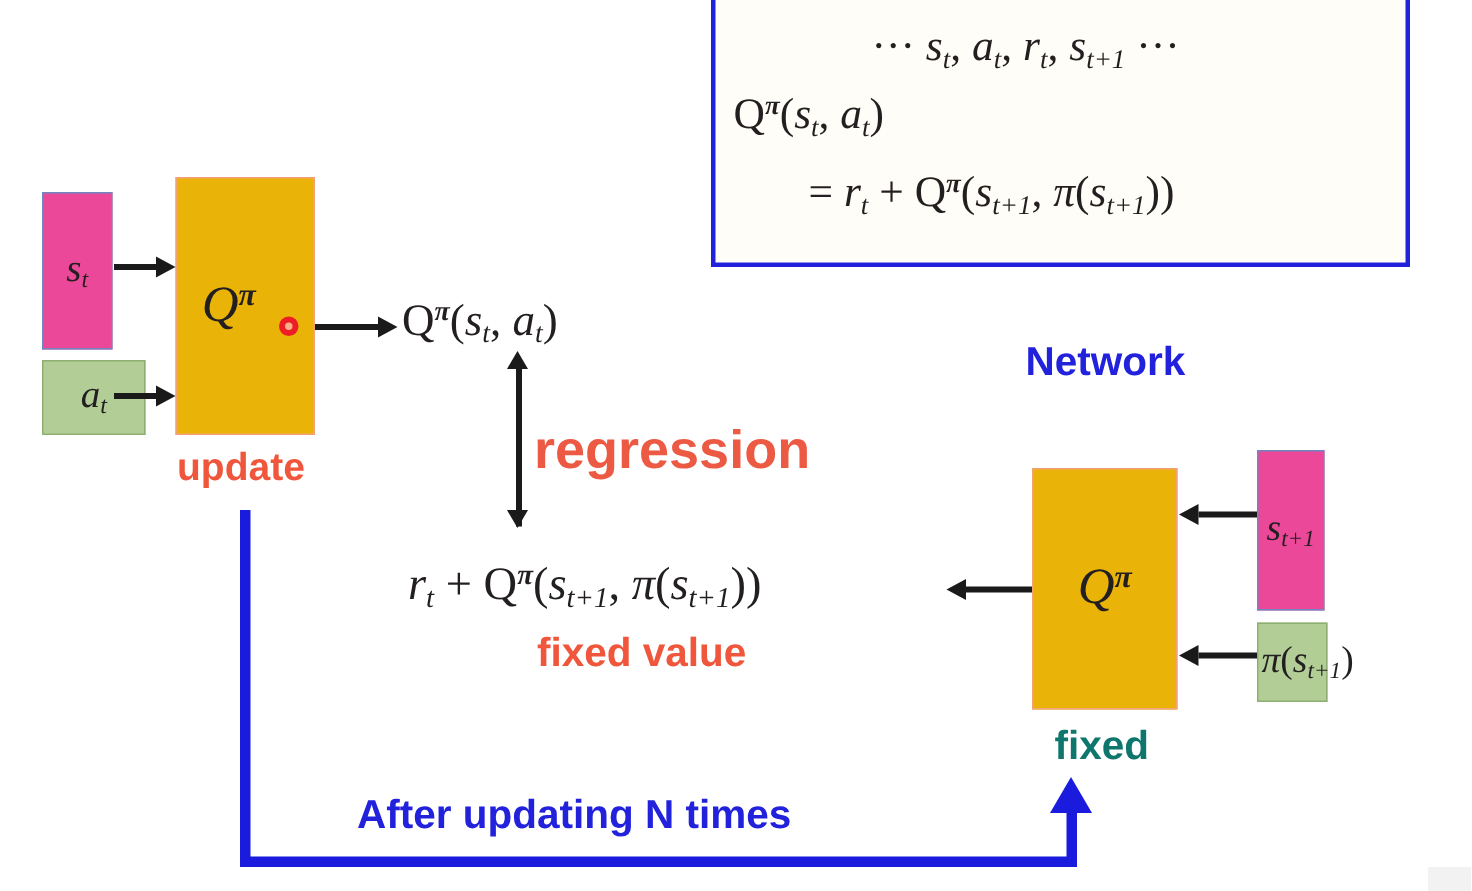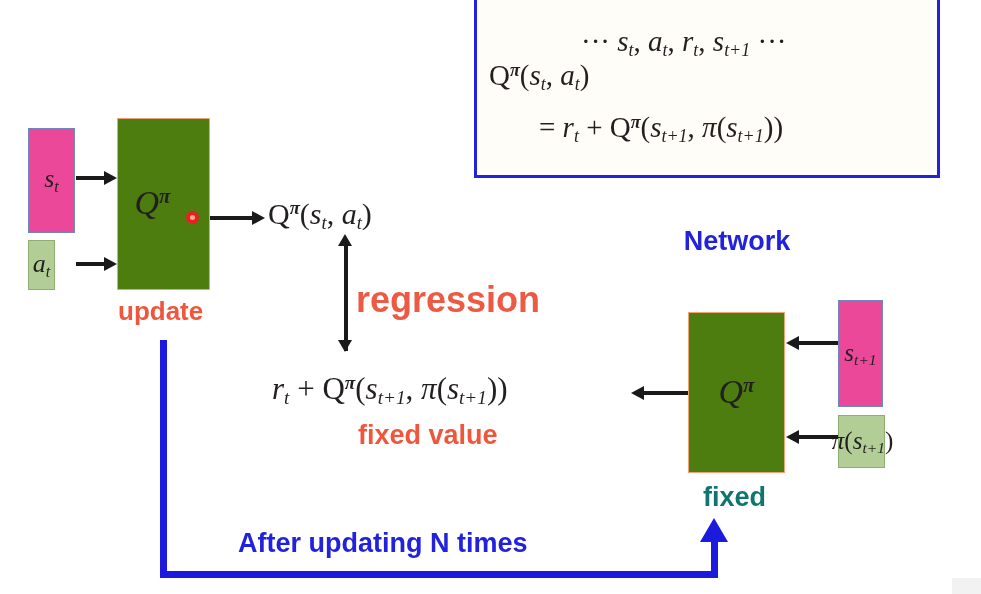--- a/index.html
+++ b/index.html
@@ -49,59 +49,59 @@
     width: 466px;
     height: 182px;
     border: 3px solid #2222dd;
     background: #fffdf7;
     box-sizing: border-box;
   }
   #formula-box .fl {
     position: absolute;
     font-size: 29px;
   }
-  #f-line1 { left: 104px; top: 28px; }
+  #f-line1 { left: 104px; top: 18px; }
   #f-line2 { left: 12px;  top: 62px; }
   #f-line3 { left: 62px;  top: 114px; }
 
   
   .block {
     box-sizing: border-box;
     display: flex;
     align-items: center;
     justify-content: center;
   }
   .block-blue {
     background: #ec4899;
     border: 1px solid #6f86bf;
   }
   .block-green {
     background: #b2ce96;
     border: 1px solid #8fae72;
   }
   .block-orange {
-    background: #4d7c0f;
+    background: #eab308;
     border: 1px solid #f3a276;
   }
   .block .lbl {
     font-family: "Liberation Serif", serif;
     color: #231f20;
     white-space: nowrap;
   }
 
   
   #block-st      { left: 28px;  top: 128px; width: 47px;  height: 105px; }
-  #block-at      { left: 28px;  top: 240px; width: 27px;  height: 50px; }
+  #block-at      { left: 28px;  top: 240px; width: 69px;  height: 50px; }
   #block-qpi-upd { left: 117px; top: 118px; width: 93px;  height: 172px; }
 
   
   #block-qpi-tgt { left: 688px; top: 312px; width: 97px;  height: 161px; }
   #block-st1     { left: 838px; top: 300px; width: 45px;  height: 107px; }
   #block-pist1   { left: 838px; top: 415px; width: 47px;  height: 53px;
-                   justify-content: center; }
+                   justify-content: flex-start; }
   #block-pist1 .lbl { margin-left: 2px; }
 
   
   #red-dot {
     left: 186px;
     top: 211px;
     width: 13px;
     height: 13px;
     border: 4px solid #ee1c25;
     border-radius: 50%;

